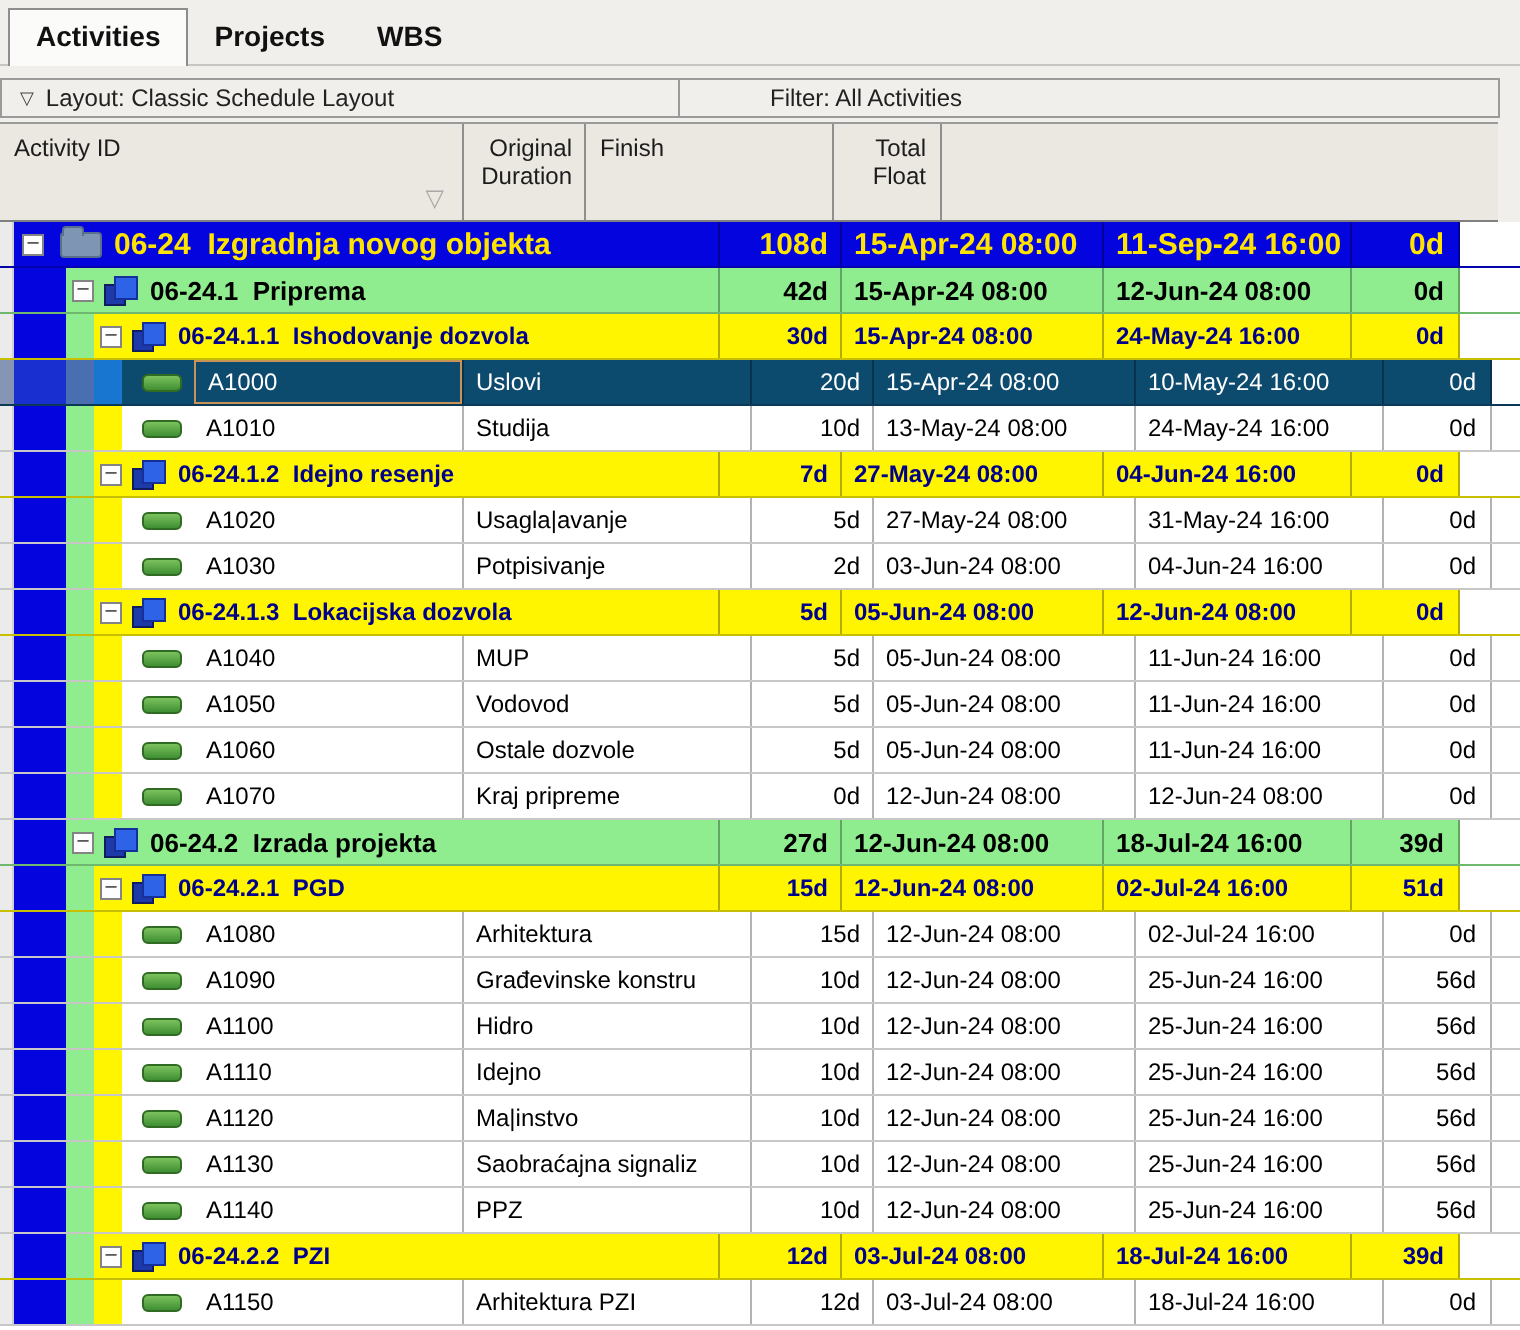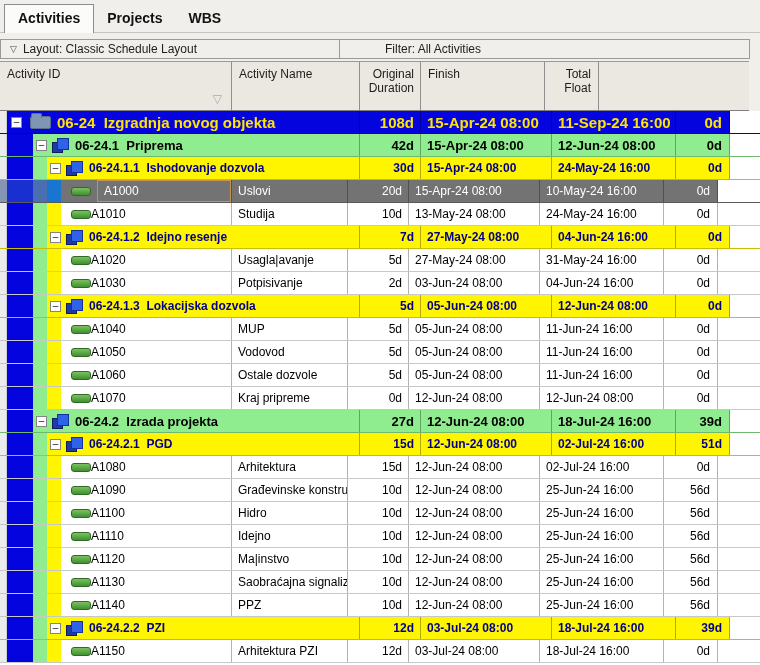--- a/index.html
+++ b/index.html
@@ -51,32 +51,32 @@
   .gutter { width:7px; background:#ebebeb; border-right:1px solid #d0d0d0; flex:0 0 auto; }
   .strip { flex:0 0 auto; }
   .s-blue { width:26px; background:#0404df; }
   .s-green { width:14px; background:#8fed8f; }
   .s-yellow { width:14px; background:#fff500; }
 
   .project { background:#0404df; color:#ffe400; font-weight:bold; font-size:15px; }
   .wbs1 { background:#8fed8f; color:#000; font-weight:bold; font-size:13px; }
   .wbs2 { background:#fff500; color:#00008b; font-weight:bold; font-size:12px; }
   .activity { background:#fff; color:#000; }
-  .row.selected { background:#737373; color:#fff; }
+  .row.selected { background:#0c4a6e; color:#fff; }
   .row.selected .gutter { background:#8795b5; border-right-color:#8795b5; }
   .row.selected .s-blue { background:#1a2fd0; }
   .row.selected .s-green { background:#4a6fb0; }
   .row.selected .s-yellow { background:#1875d0; }
 
   .c-group { flex:0 0 auto; }
   .project .c-group { width:353px; }
   .wbs1 .c-group { width:327px; }
   .wbs2 .c-group { width:313px; }
   .c-id { width:171px; flex:0 0 auto; }
-  .c-name { width:116px; flex:0 0 auto; padding-left:6px; }
+  .c-name { width:144px; flex:0 0 auto; padding-left:6px; }
   .c-dur { width:61px; flex:0 0 auto; justify-content:flex-end; padding-right:6px; }
   .c-start { width:131px; flex:0 0 auto; padding-left:6px; }
   .c-finish { width:124px; flex:0 0 auto; padding-left:6px; }
   .c-float { width:54px; flex:0 0 auto; justify-content:flex-end; padding-right:7px; }
   .c-rest { flex:1; background:#fff; border-right:none; color:#000; }
 
   .group-label, .id-label, .c-name, .c-start, .c-finish { white-space:pre; }
 
   
   .expand-box { width:11px; height:11px; background:#fdfdfd; border:1px solid #848484;
@@ -97,21 +97,21 @@
   .wbs-icon::before { content:""; position:absolute; left:0; bottom:0; width:9px; height:9px;
                  background:#1e3aa8; border:1px solid #101c60; }
   .wbs-icon::after { content:""; position:absolute; right:0; top:0; width:10px; height:10px;
                  background:#2e63e8; border:1px solid #15309a; }
 
   
   .act-bar { width:20px; height:9px; border:1px solid #2f6b22; border-radius:3px;
              background:linear-gradient(#7cc25e, #3f8f33); flex:0 0 auto; margin-left:10px; }
 
   .group-label { margin-left:6px; }
-  .id-label { }
+  .id-label { margin-left:12px; }
   .id-label.focusbox { margin-left:6px; flex:1; align-self:stretch; display:flex; align-items:center;
                        padding-left:6px; border:1px solid #c89355; }
 </style>
 </head>
 <body>
 
 <div class="tabstrip">
   <div class="tab active">Activities</div>
   <div class="tab">Projects</div>
   <div class="tab">WBS</div>
@@ -126,21 +126,20 @@
   <div class="sect-right">
     <span>Filter: All Activities</span>
   </div>
 </div>
 
 <div class="gridhead">
   <div class="hcell h-id">
     <span>Activity ID</span>
     <span class="sort-tri">▽</span>
   </div>
-  <div class="hcell h-name">Activity Name</div>
   <div class="hcell h-dur">Original Duration</div>
   <div class="hcell h-finish">Finish</div>
   <div class="hcell h-float">Total Float</div>
   <div class="hcell h-rest"></div>
 </div>
 
 <div class="gridbody">
     <div class="row project">
       <div class="gutter"></div>
       <div class="cell c-group">

